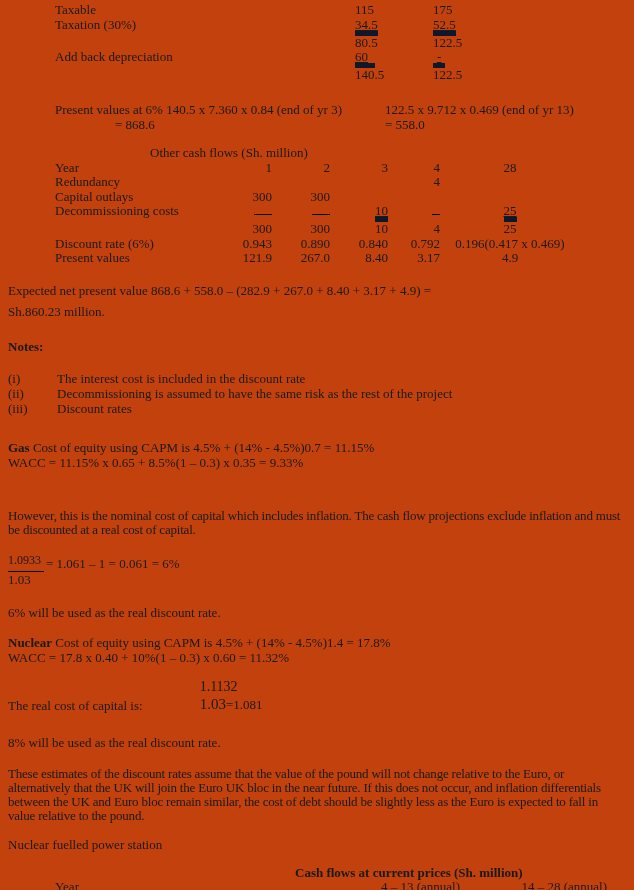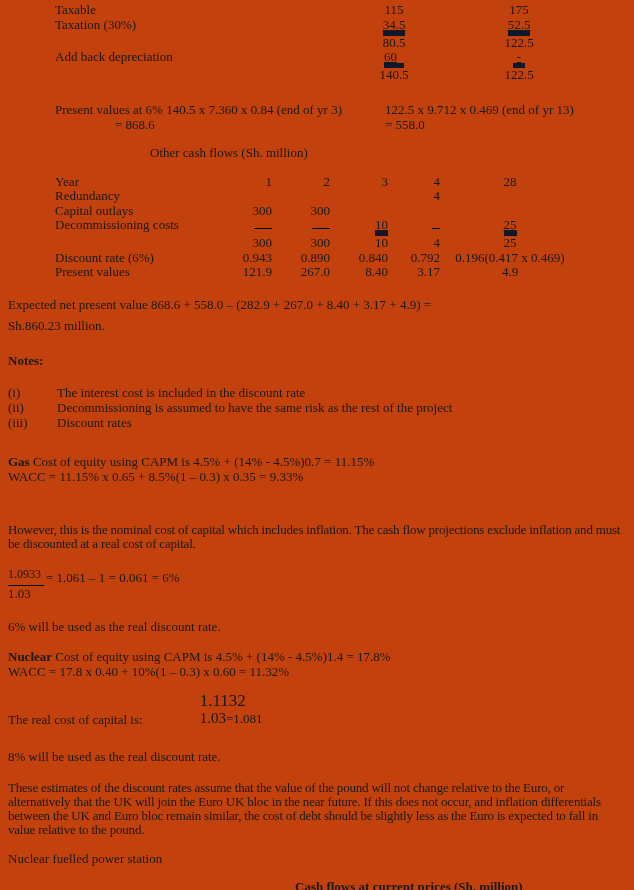--- a/index.html
+++ b/index.html
@@ -5,33 +5,33 @@
   html,body{margin:0;padding:0;}
   body{width:634px;height:890px;background:#ffffff;color:#1a1a1a;
        font-family:"Liberation Serif","DejaVu Serif",serif;font-size:13px;line-height:15px;}
   .page{width:634px;height:890px;padding:3px 8px 0 8px;box-sizing:border-box;overflow:hidden;background:#c2410c;}
   .b{font-weight:bold;}
   .indent{margin-left:47px;}
   .nowrap{white-space:nowrap;}
 
   
   .tax-row{display:grid;grid-template-columns:300px 78px 172px;line-height:14.6px;}
-  .tax-row .num{text-align:center;}
+  .tax-row .num{text-align:left;}
   .ul{border-bottom:5px solid #0f172a;display:inline-block;line-height:13px;text-decoration:underline;}
   .ul.p6{padding-right:7px;}
   .ul.p3{padding:0 4px;}
 
   
   .pv{margin-top:19px;}
   .pv-row{display:flex;line-height:15px;}
   .pv-l{width:330px;white-space:nowrap;}
   .pv-eq{margin-left:60px;width:270px;}
 
   
-  .ocf-title{margin:13px 0 15px 142px;line-height:15px;}
+  .ocf-title{margin:13px 0 1px 142px;line-height:15px;}
   .ocf-row{display:grid;grid-template-columns:160px 57px 58px 58px 52px 140px;line-height:14.5px;}
   .ocf-row .c{text-align:right;}
   .ocf-row .c5{text-align:center;white-space:nowrap;}
   .bl{display:inline-block;border-bottom:1px solid #000;width:18px;height:10px;}
   .bl.sm{width:8px;}
 
   .npv{margin-top:14px;max-width:462px;line-height:21px;}
   .notes-h{margin-top:17px;}
   .notes-list{margin-top:17px;}
   .note-row{display:grid;grid-template-columns:49px auto;line-height:15px;}
@@ -46,21 +46,21 @@
   .frac-num{font-size:12px;line-height:19px;border-bottom:1px solid #000;padding:0 3px 1px 0;}
   .frac-den{line-height:16px;}
   .frac-rest{margin:0 0 11px 2px;}
 
   .concl{margin-top:17px;}
   .concl8{margin-top:22px;}
 
   
   .realcost{display:flex;align-items:flex-end;margin-top:12px;}
   .rc-stack{display:inline-flex;flex-direction:column;margin-left:57px;}
-  .rc-num{font-size:17px;line-height:18px;}
+  .rc-num{font-size:14px;line-height:18px;}
   .rc-bottom{line-height:17px;}
   .rc-den{font-size:15px;}
 
   .euro{margin-top:17px;line-height:14.2px;letter-spacing:-0.2px;}
   .station-h{margin-top:6px;line-height:15px;}
   .bt-title{margin:3px 0 0 287px;line-height:15px;}
   .bt-row{display:grid;grid-template-columns:250px 155px 147px;line-height:14.5px;}
   .bt-row .c{text-align:right;}
 </style>
 </head>

